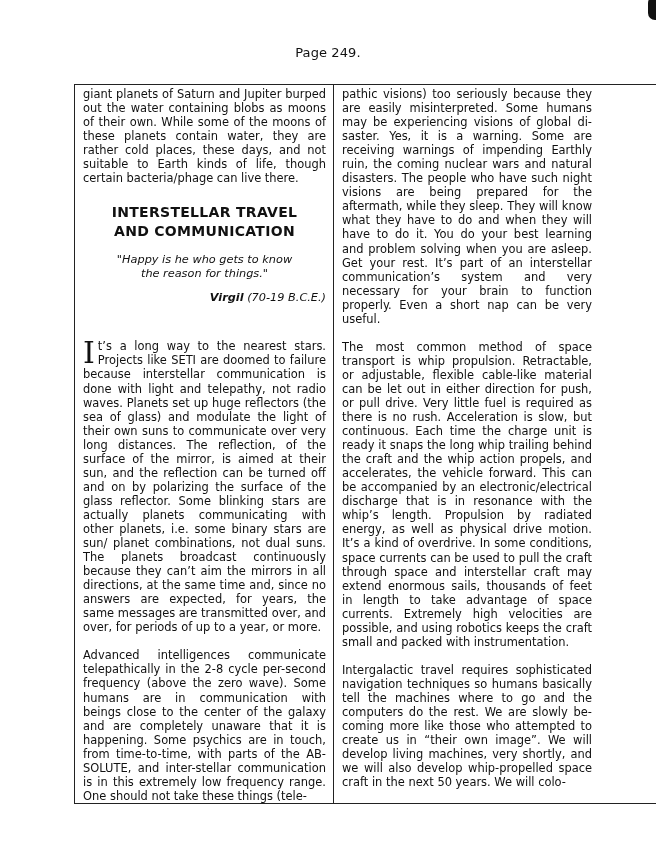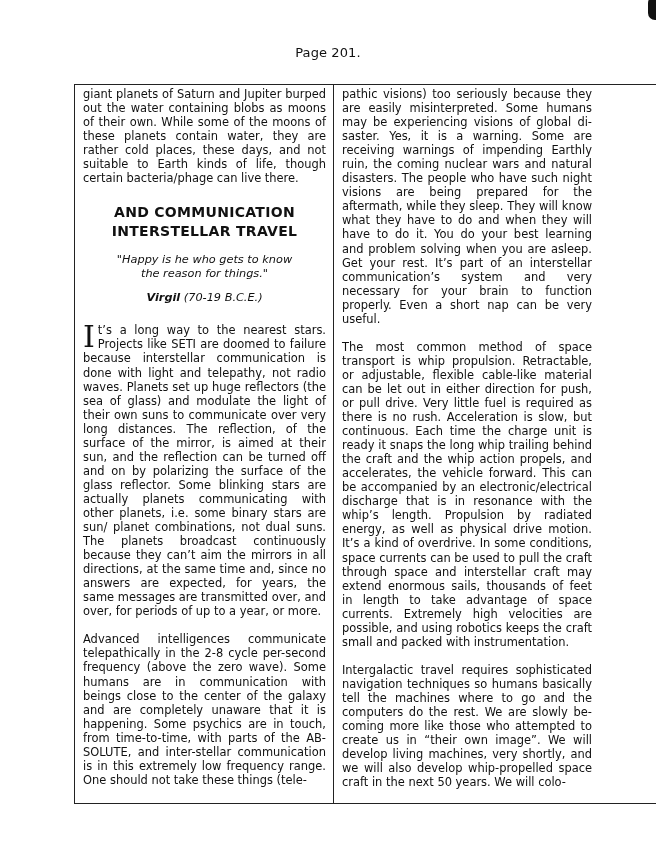--- a/index.html
+++ b/index.html
@@ -73,23 +73,23 @@
       letter-spacing: 0.3px;
     }
     .epigraph {
       font-style: italic;
       text-align: center;
       margin: 0 0 10px 0;
       font-size: 11.3px;
       line-height: 14px;
     }
     .attribution {
-      text-align: center;
+      text-align: right;
       font-style: italic;
-      margin: 0 0 18px 0;
+      margin: 0 0 34px 0;
       font-size: 11.3px;
     }
     .attribution .author {
       font-weight: bold;
     }
     .drop-cap {
       float: left;
       font-family: "DejaVu Serif", serif;
       font-size: 30px;
       line-height: 24px;
@@ -97,30 +97,30 @@
       font-weight: normal;
     }
     .underlined {
     }
   </style>
 </head>
 <body>
 
 <div class="scan-mark"></div>
 
-<div class="page-number">Page 201.</div>
+<div class="page-number">Page 249.</div>
 
 <div class="page-box">
 
   <div class="column left">
     <p>giant planets of Saturn and Jupiter burped out the water containing blobs as moons of their own. While some of the moons of these planets contain water, they are rather cold places, these days, and not suitable to Earth kinds of life, though certain bacteria/phage can live there.</p>
 
     <div class="section-title">
+      <div>INTERSTELLAR TRAVEL</div>
       <div>AND COMMUNICATION</div>
-      <div>INTERSTELLAR TRAVEL</div>
     </div>
 
     <div class="epigraph">
       <div>"Happy is he who gets to know</div>
       <div>the reason for things."</div>
     </div>
 
     <div class="attribution">
       <span class="author">Virgil</span><span> (70-19 B.C.E.)</span>
     </div>

